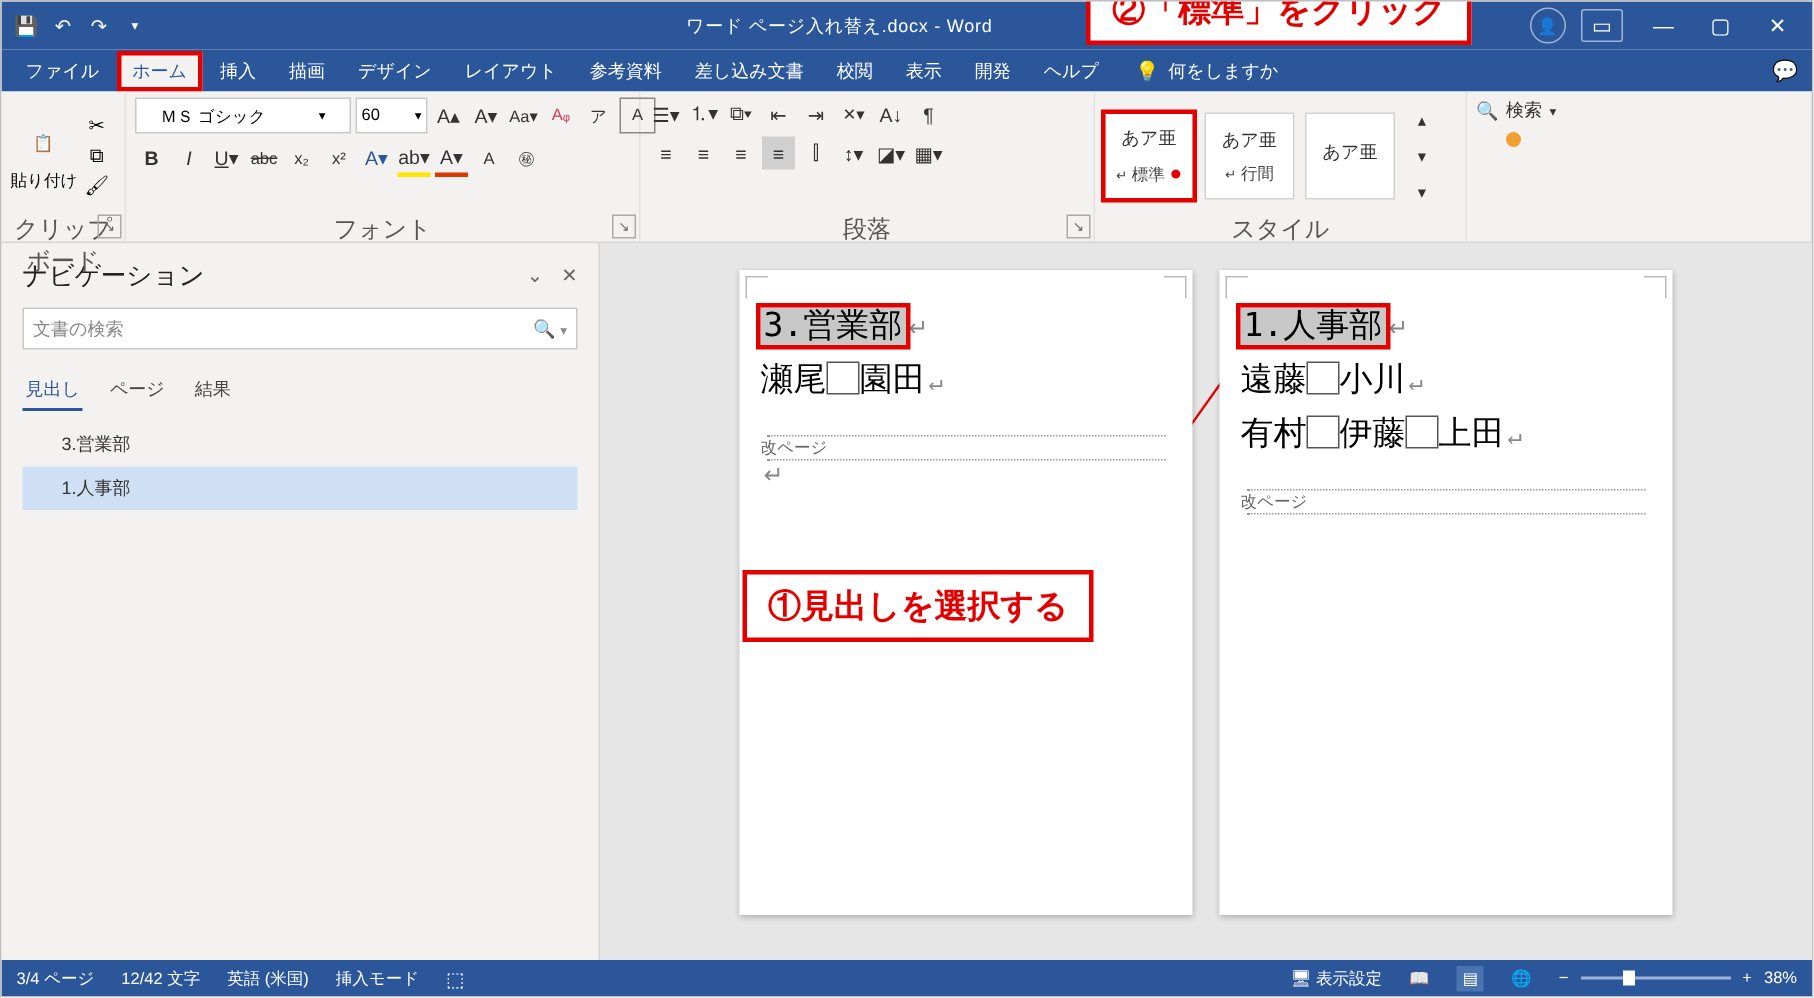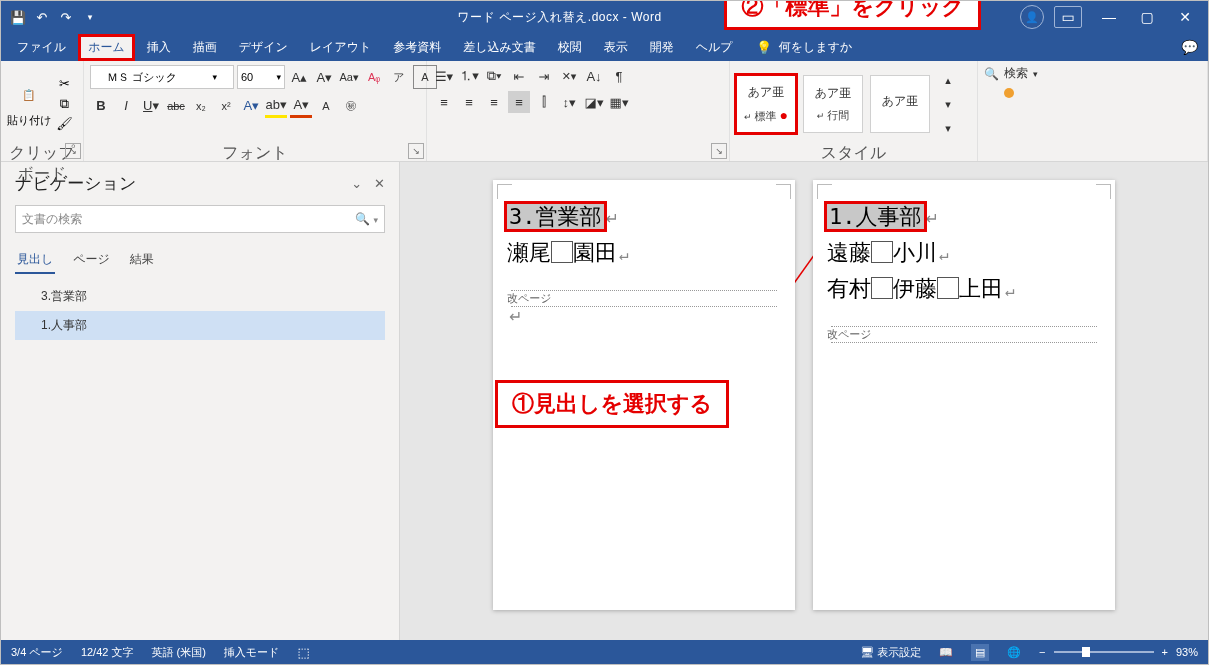--- a/index.html
+++ b/index.html
@@ -212,20 +212,21 @@
           <div class="fbtn">≡</div>
           <div class="fbtn">≡</div>
           <div class="fbtn">≡</div>
           <div class="fbtn" style="background:#d0d0d0;">≡</div>
           <div class="fbtn">⫿</div>
           <div class="fbtn">↕▾</div>
           <div class="fbtn">◪▾</div>
           <div class="fbtn">▦▾</div>
         </div>
       </div>
+      <div class="lbl">段落</div>
       <div class="launcher">↘</div>
     </div>
 
     <div class="rgroup stylegrp">
       <div class="body">
         <div class="stylebox style-border" style="position:relative;">
           <div class="prev">あア亜</div>
           <div><span style="font-size:9px;">↵</span> <span>標準</span> <span style="color:#e50000;font-size:14px;">●</span></div>
         </div>
         <div class="stylebox">
@@ -331,17 +332,17 @@
     <span>🖥 <span>表示設定</span></span>
     <span>📖</span>
     <span style="background:#4a73b0;padding:2px 4px;">▤</span>
     <span>🌐</span>
     <div class="zoom">
       <span>−</span>
       <div class="track">
           <div class="thumb"></div>
         </div>
       <span>+</span>
-      <span>93%</span>
+      <span>38%</span>
     </div>
   </div>
 
 </div>
 
 </body></html>

